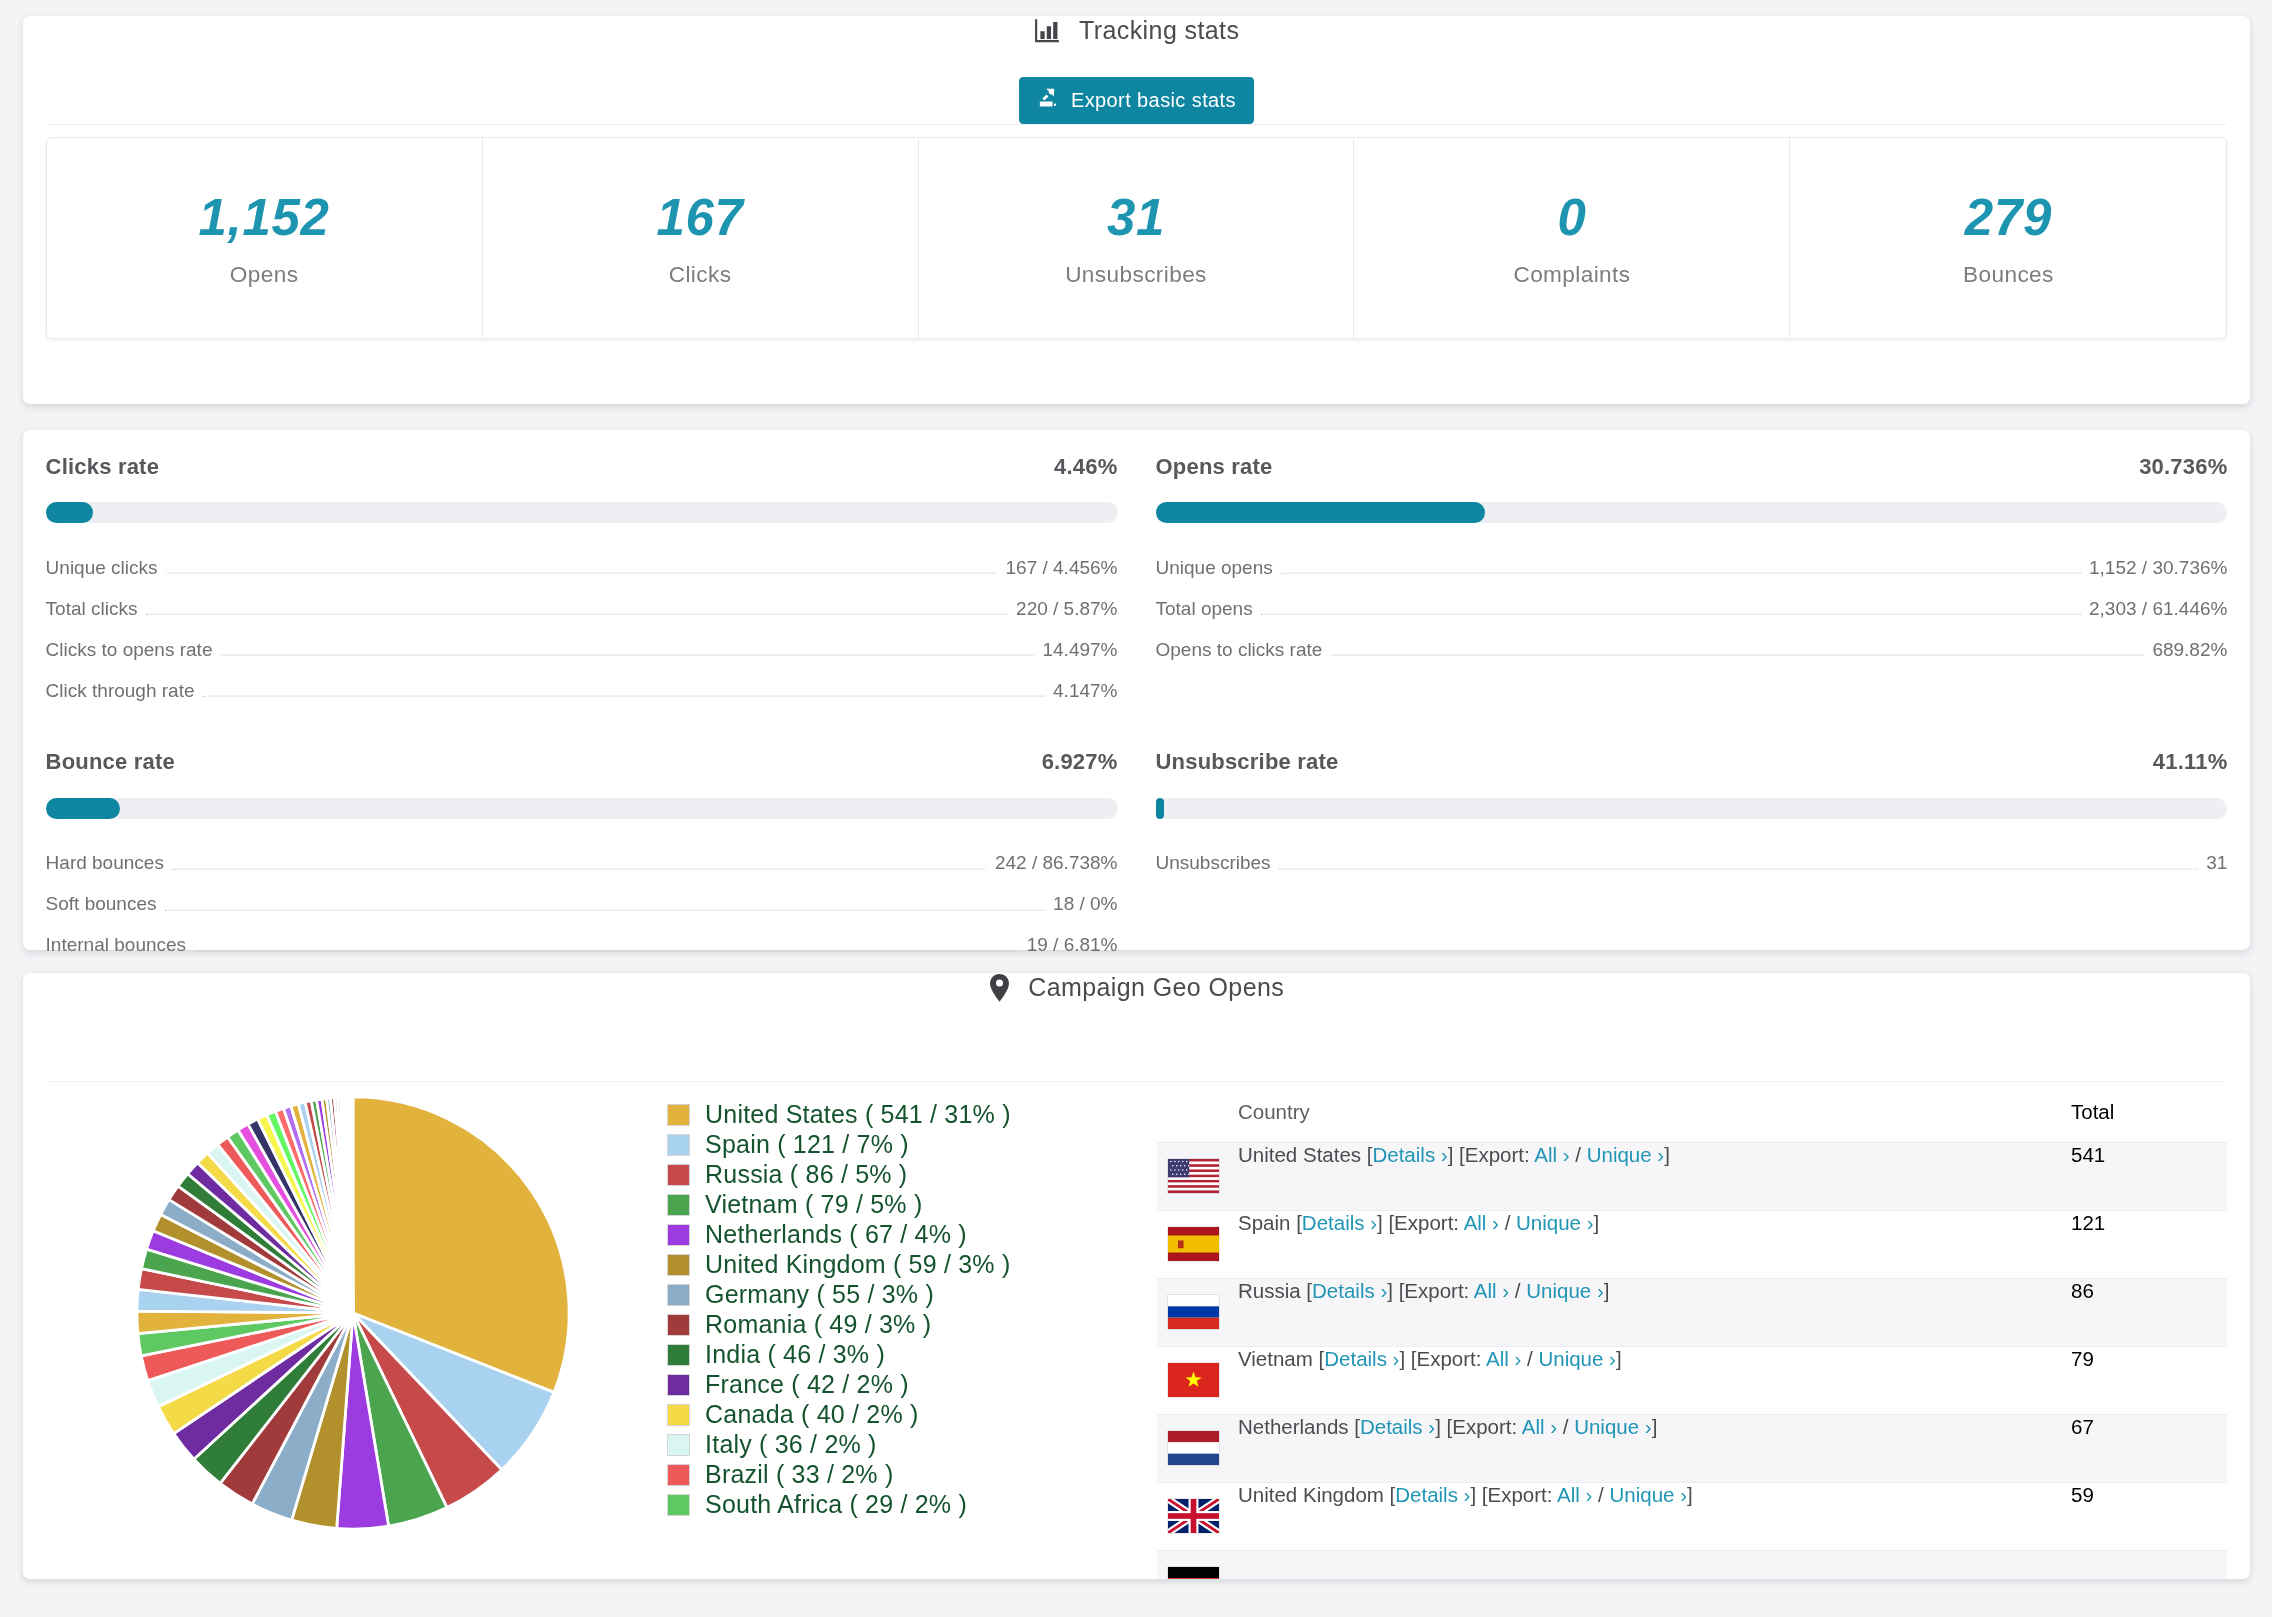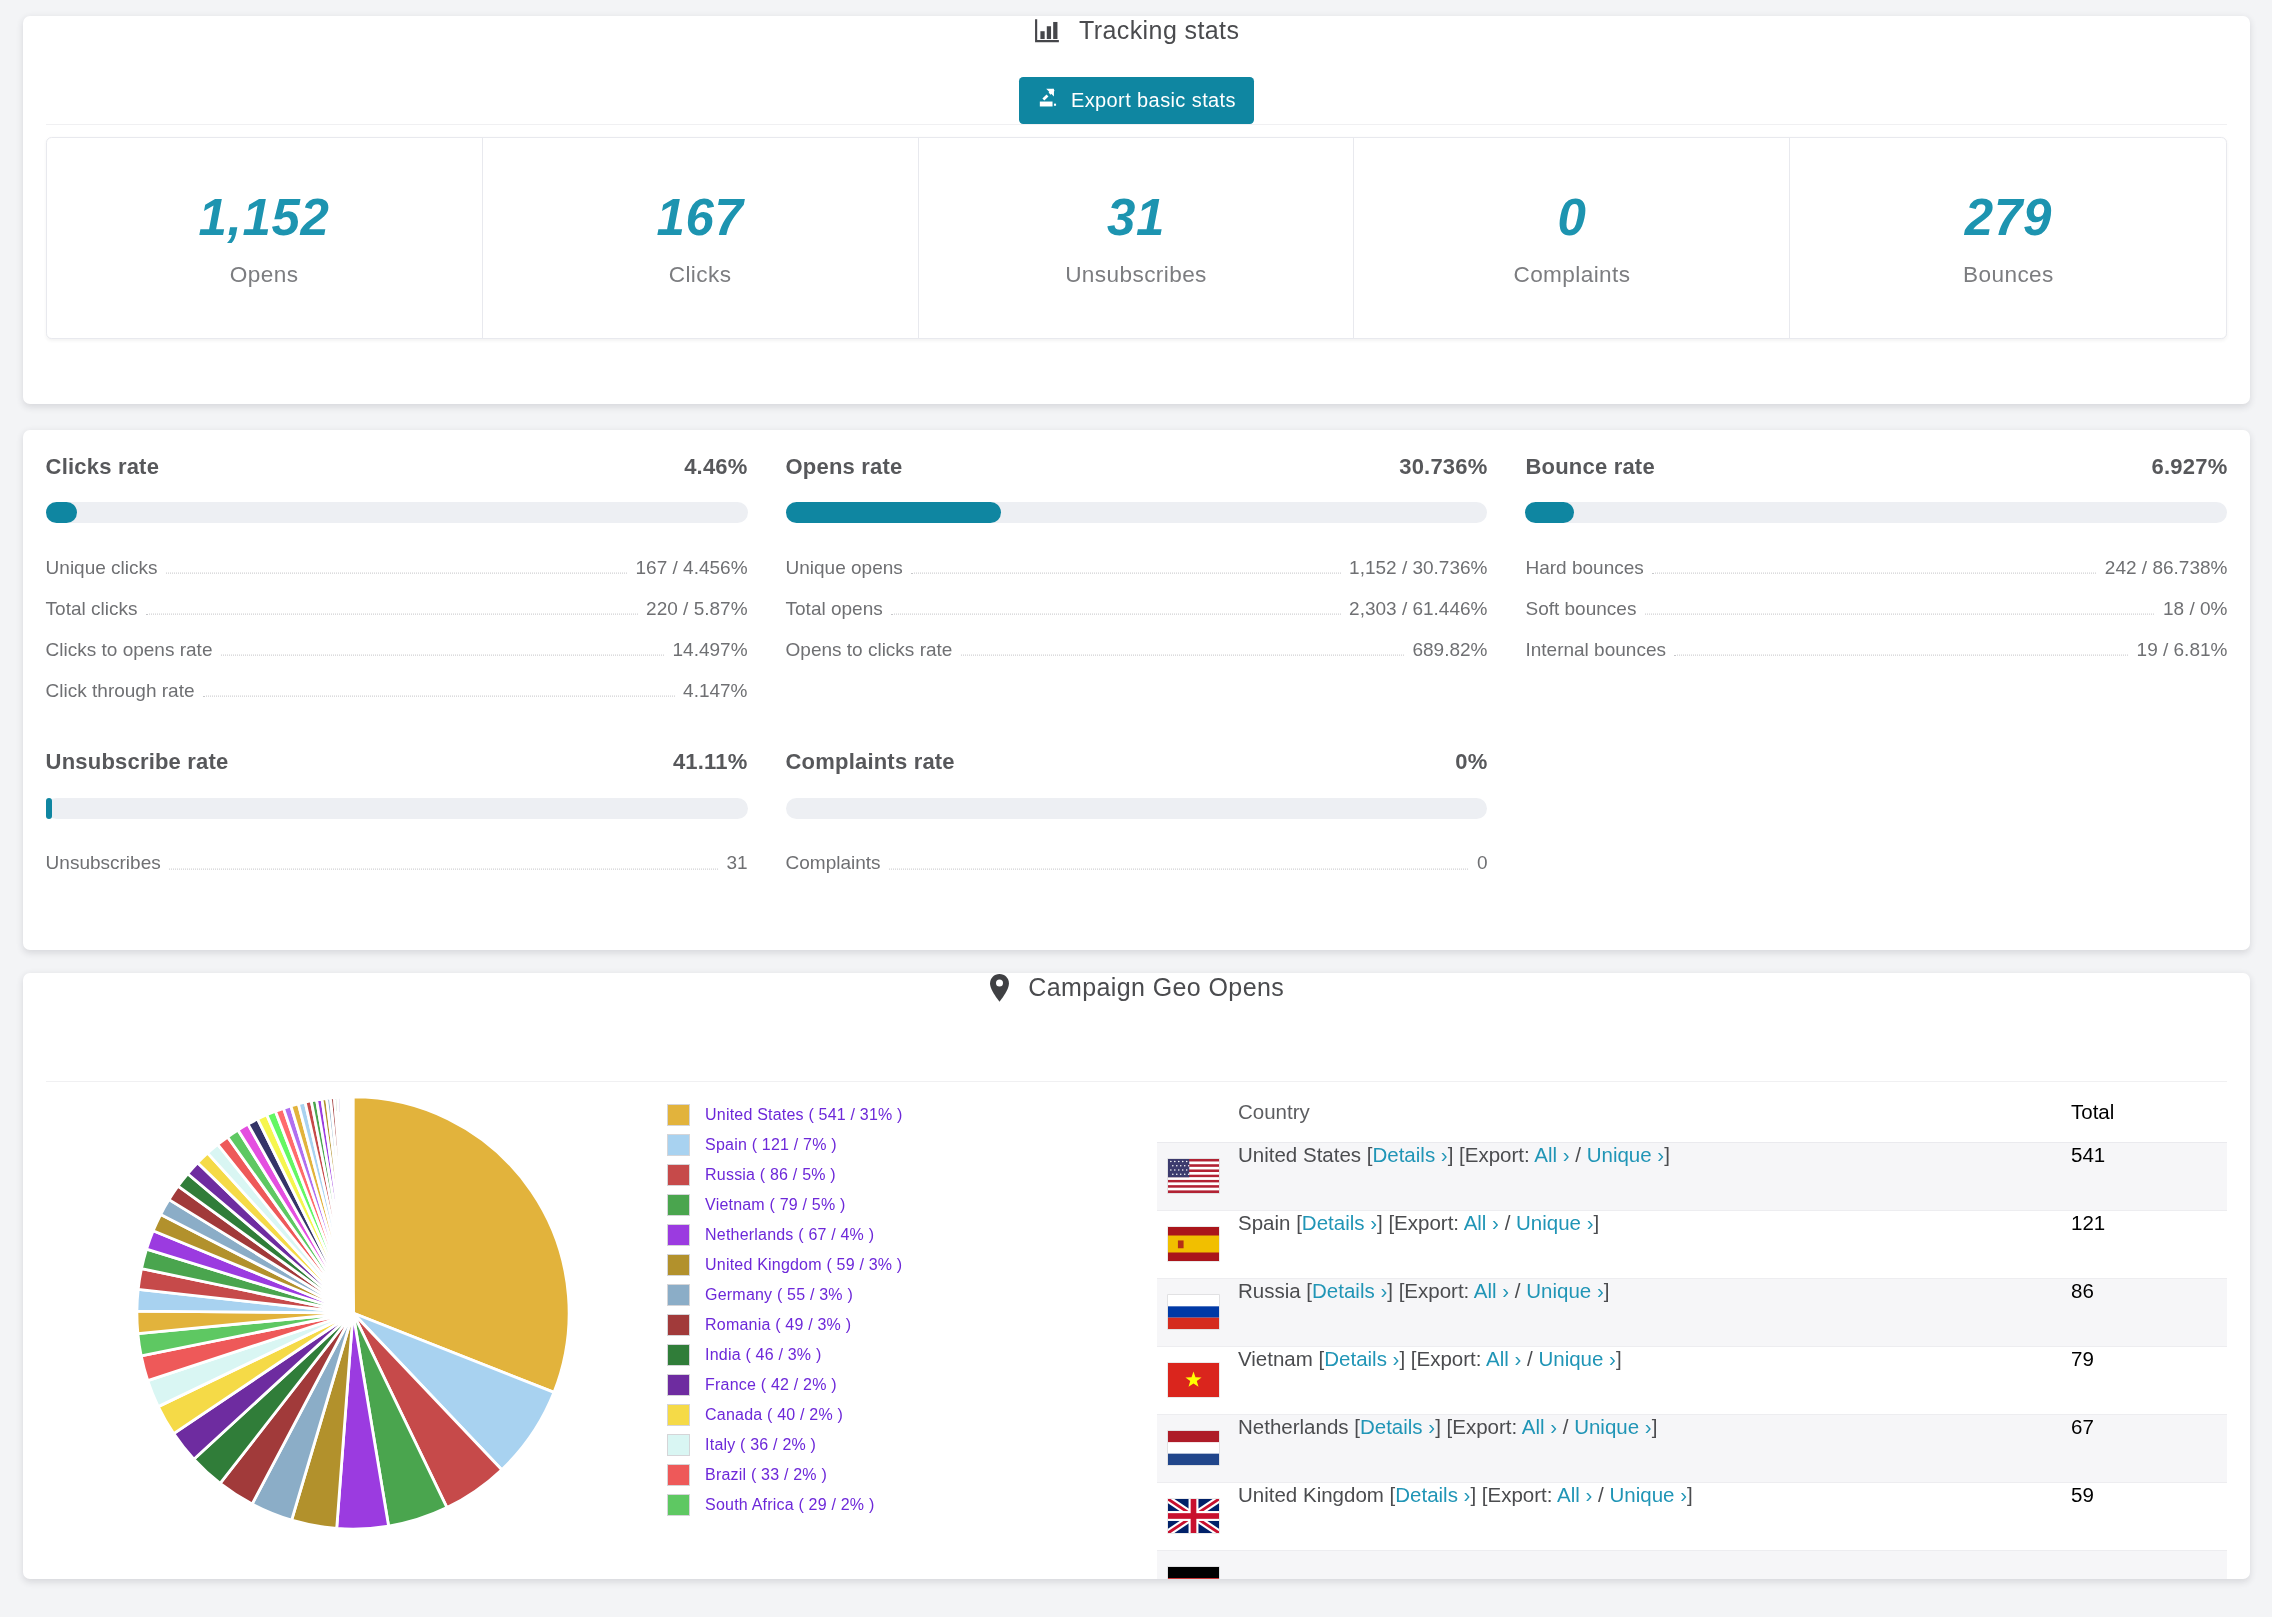--- a/index.html
+++ b/index.html
@@ -47,36 +47,36 @@
     box-shadow: 0 1.4px 3.5px rgba(0,0,0,.05);
     display: grid; grid-template-columns: repeat(5, 1fr);
     background: #fff;
   }
   .stat-cell { display: flex; flex-direction: column; align-items: center; justify-content: center; gap: 15.5px; border-right: 1.4px solid #e8e9ee; }
   .stat-cell:last-child { border-right: none; }
   .stat-value { font-size: 51px; font-weight: 700; color: #1d94b0; letter-spacing: 0.7px; font-style: italic; }
   .stat-label { font-size: 22.6px; color: #7c7d80; letter-spacing: 0.4px; }
 
   
-  .rates-grid { display: grid; grid-template-columns: repeat(3, 1fr); column-gap: 41px; row-gap: 32px; gap: 38px; }
+  .rates-grid { display: grid; grid-template-columns: repeat(2, 1fr); column-gap: 41px; row-gap: 32px; gap: 38px; }
   .rate-head { display: flex; justify-content: space-between; font-size: 22px; font-weight: 700; color: #57585b; margin-bottom: 22.6px; letter-spacing: 0.2px; }
   .rate-track { height: 21px; background: #edeff3; border-radius: 10.6px; margin-bottom: 24px; }
   .rate-fill  { height: 100%; background: #0f86a1; border-radius: 10.6px; }
   .rate-rows  { }
   .rate-row   { height: 41px; display: flex; align-items: center; font-size: 19px; color: #6f7073; }
   .rate-row .leader { flex: 1; border-bottom: 1.4px dotted #c5c6c9; margin: 0 8.5px; transform: translateY(5.6px); }
   .rate-row .rr-val { white-space: nowrap; }
 
   
   .geo-body { position: relative; height: 495px; }
   #pie-svg { position: absolute; left: 104px; top: 5.6px; }
   .legend { position: absolute; left: 644px; top: 18.4px; }
   .legend-item { display: flex; align-items: center; height: 30px; gap: 15.5px; cursor: pointer; }
   .legend-swatch { width: 22.6px; height: 22.6px; border: 1.4px solid #d5d5d8; flex: none; }
-  .legend-label { font-size: 16px; color: #6d28d9; letter-spacing: 0.2px; white-space: nowrap; }
+  .legend-label { font-size: 25px; color: #14532d; letter-spacing: 0.2px; white-space: nowrap; }
 
   .geo-table { position: absolute; left: 1134px; right: 22.6px; top: 0; }
   .t-head { position: relative; height: 61px; display: flex; align-items: center; border-bottom: 1.4px solid #eaeaee; font-size: 20.5px; color: #5d5e61; }
   .th-country { margin-left: 81px; }
   .t-row { position: relative; height: 68px; display: flex; align-items: flex-start; border-bottom: 1.4px solid #ededf0; }
   .t-row.striped { background: #f6f6f8; }
   .flag { position: absolute; left: 11.3px; top: 50%; width: 51px; height: 34px; margin-top: -17px; box-shadow: 0 0 0 0.7px rgba(0,0,0,.12); }
   .flag svg { display: block; }
   .cell-country { margin-left: 81px; font-size: 20.5px; color: #4b4c4f; white-space: nowrap; }
   .cell-total { position: absolute; left: 914px; font-size: 20.5px; color: #000000; }

